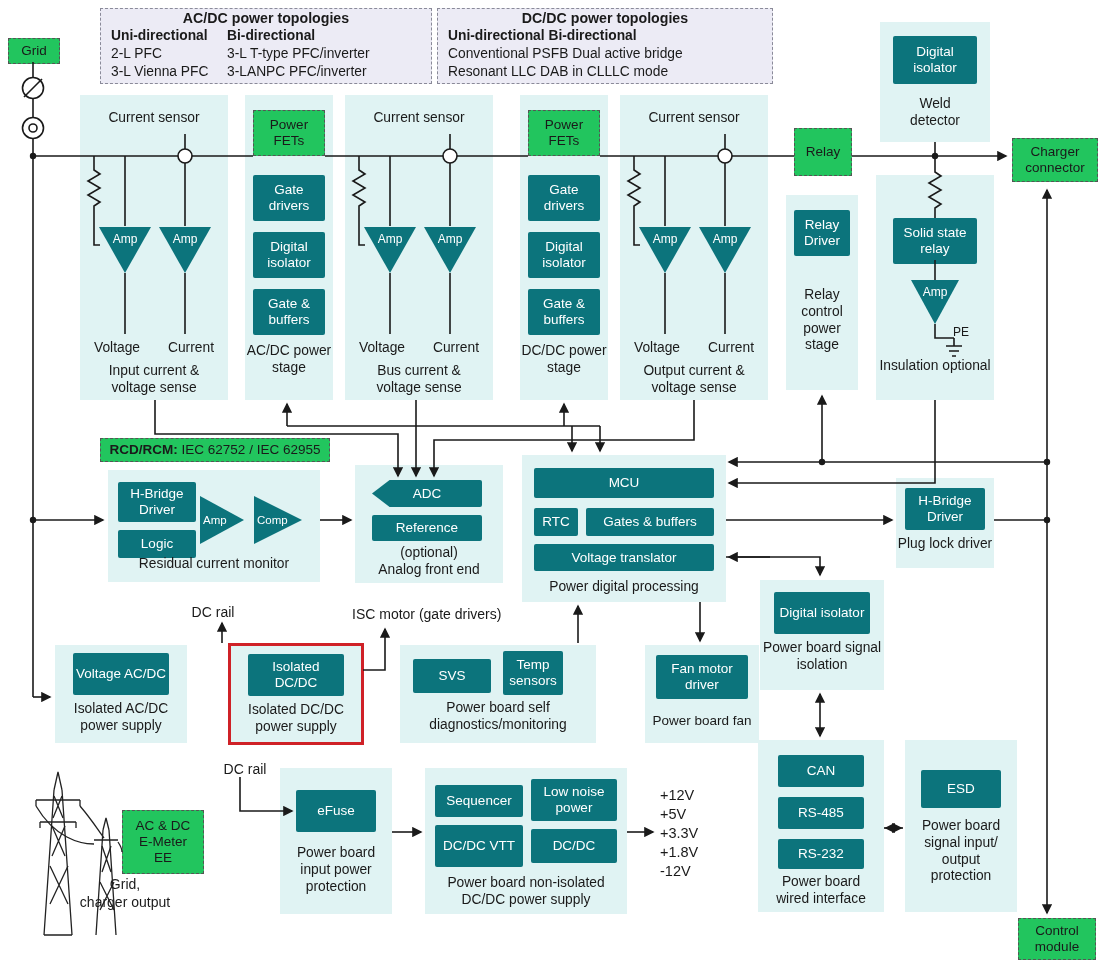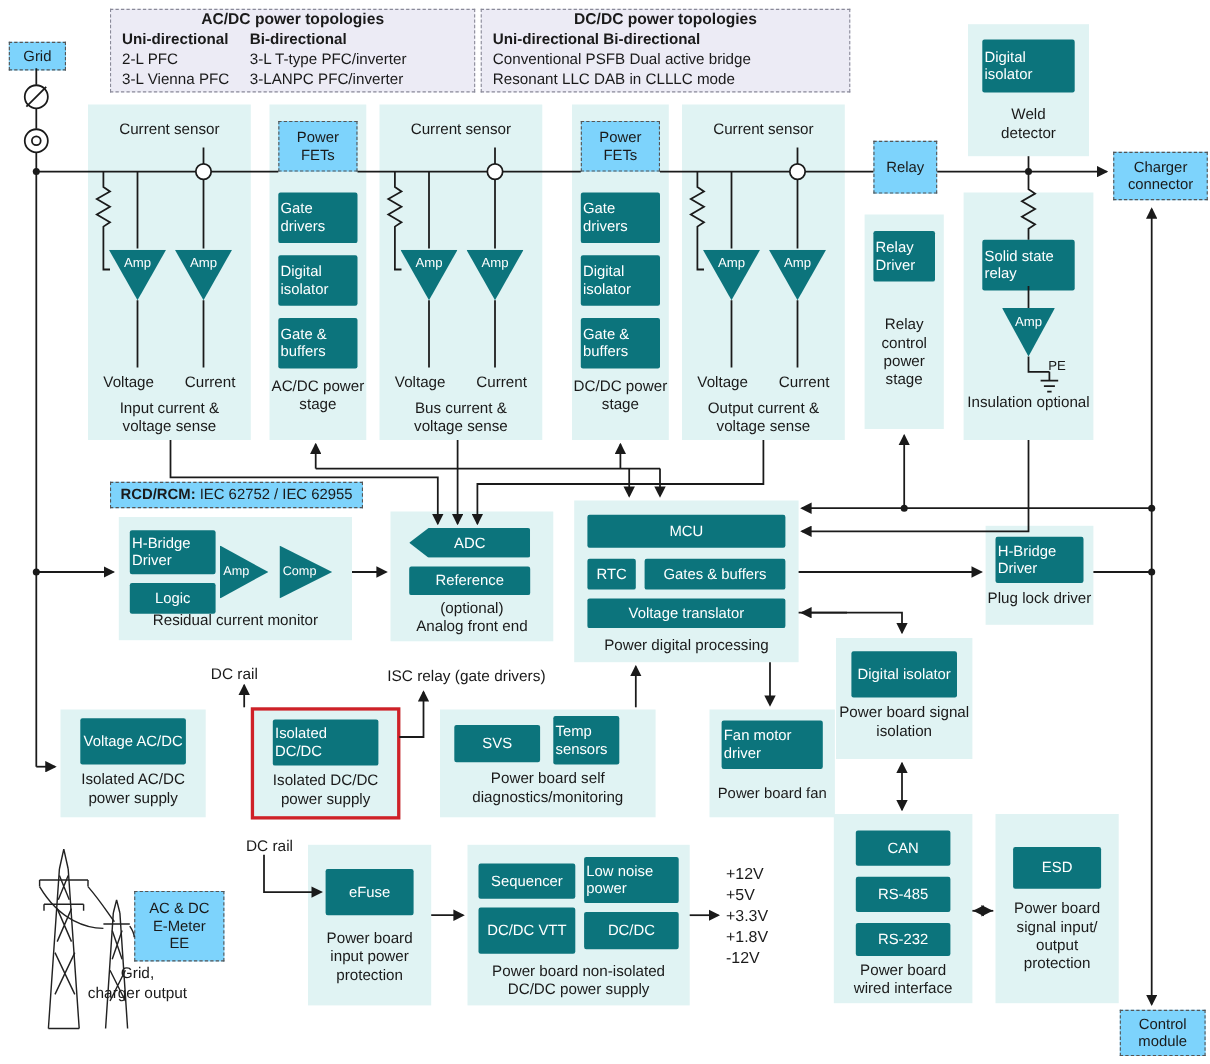--- a/index.html
+++ b/index.html
@@ -1,22 +1,22 @@
 <!DOCTYPE html>
 <html><head>
 <meta charset="utf-8">
 <style>
   *{margin:0;padding:0;box-sizing:border-box}
   html,body{background:#fff}
   body{font-family:"Liberation Sans",sans-serif;color:#1a1a1a}
   #stage{position:relative;width:1100px;height:967px;background:#fff;overflow:hidden}
   .blk{position:absolute;background:#e0f3f3}
   .chip{position:absolute;background:#0c747c;color:#fff;display:flex;align-items:center;justify-content:center;
-        font-size:13.5px;line-height:1.15;border-radius:2px;padding:2px}
-  .dash{position:absolute;background:#7dd3fc;border:1.6px dashed #555;display:flex;flex-direction:column;
+        text-align:center;font-size:13.5px;line-height:1.15;border-radius:2px;padding:2px}
+  .dash{position:absolute;background:#22c55e;border:1.6px dashed #555;display:flex;flex-direction:column;
         align-items:center;justify-content:center;text-align:center;font-size:13.5px;line-height:1.2}
   .lbl{position:absolute;text-align:center;font-size:13.8px;line-height:1.22}
   .topo{position:absolute;background:#ecebf5;border:1.6px dashed #8a8a99;padding:0 10px 5px;font-size:13.8px;line-height:1.3}
   .topo .t{text-align:center;font-weight:bold;font-size:14.2px}
   .b{font-weight:bold}
   .ul{}
   .tri-d{position:absolute;background:#0c747c;color:#fff;clip-path:polygon(0 0,100% 0,50% 100%);
          text-align:center;font-size:12px;padding-top:5px}
   .tri-r{position:absolute;background:#0c747c;color:#fff;clip-path:polygon(0 0,100% 50%,0 100%);
          font-size:11.5px;display:flex;align-items:center;padding-left:3px}
@@ -200,21 +200,21 @@
   </div>
 
   <div class="blk" style="left:760px;top:580px;width:124px;height:110px">
     <div class="chip" style="left:14px;top:12px;width:96px;height:42px">
         <span>Digital isolator</span>
       </div>
     <div class="lbl" style="left:0;top:60px;width:100%">Power board signal isolation</div>
   </div>
 
   <div class="freetext" style="left:178px;top:604px;width:70px;text-align:center"><span class="ul">DC rail</span></div>
-  <div class="freetext" style="left:352px;top:606px"><span class="ul">ISC relay</span><span style="white-space:pre"> (gate drivers)</span></div>
+  <div class="freetext" style="left:352px;top:606px"><span class="ul">ISC motor</span><span style="white-space:pre"> (gate drivers)</span></div>
   <div class="freetext" style="left:210px;top:761px;width:70px;text-align:center"><span class="ul">DC rail</span></div>
 
   <div class="blk" style="left:55px;top:645px;width:132px;height:98px">
     <div class="chip" style="left:18px;top:8px;width:96px;height:42px">
         <span>Voltage AC/DC</span>
       </div>
     <div class="lbl" style="left:0;top:56px;width:100%">Isolated AC/DC power supply</div>
   </div>
   <div class="blk" style="left:228px;top:643px;width:136px;height:102px;border:3px solid #cf2127">
     <div class="chip" style="left:17px;top:8px;width:96px;height:42px">

